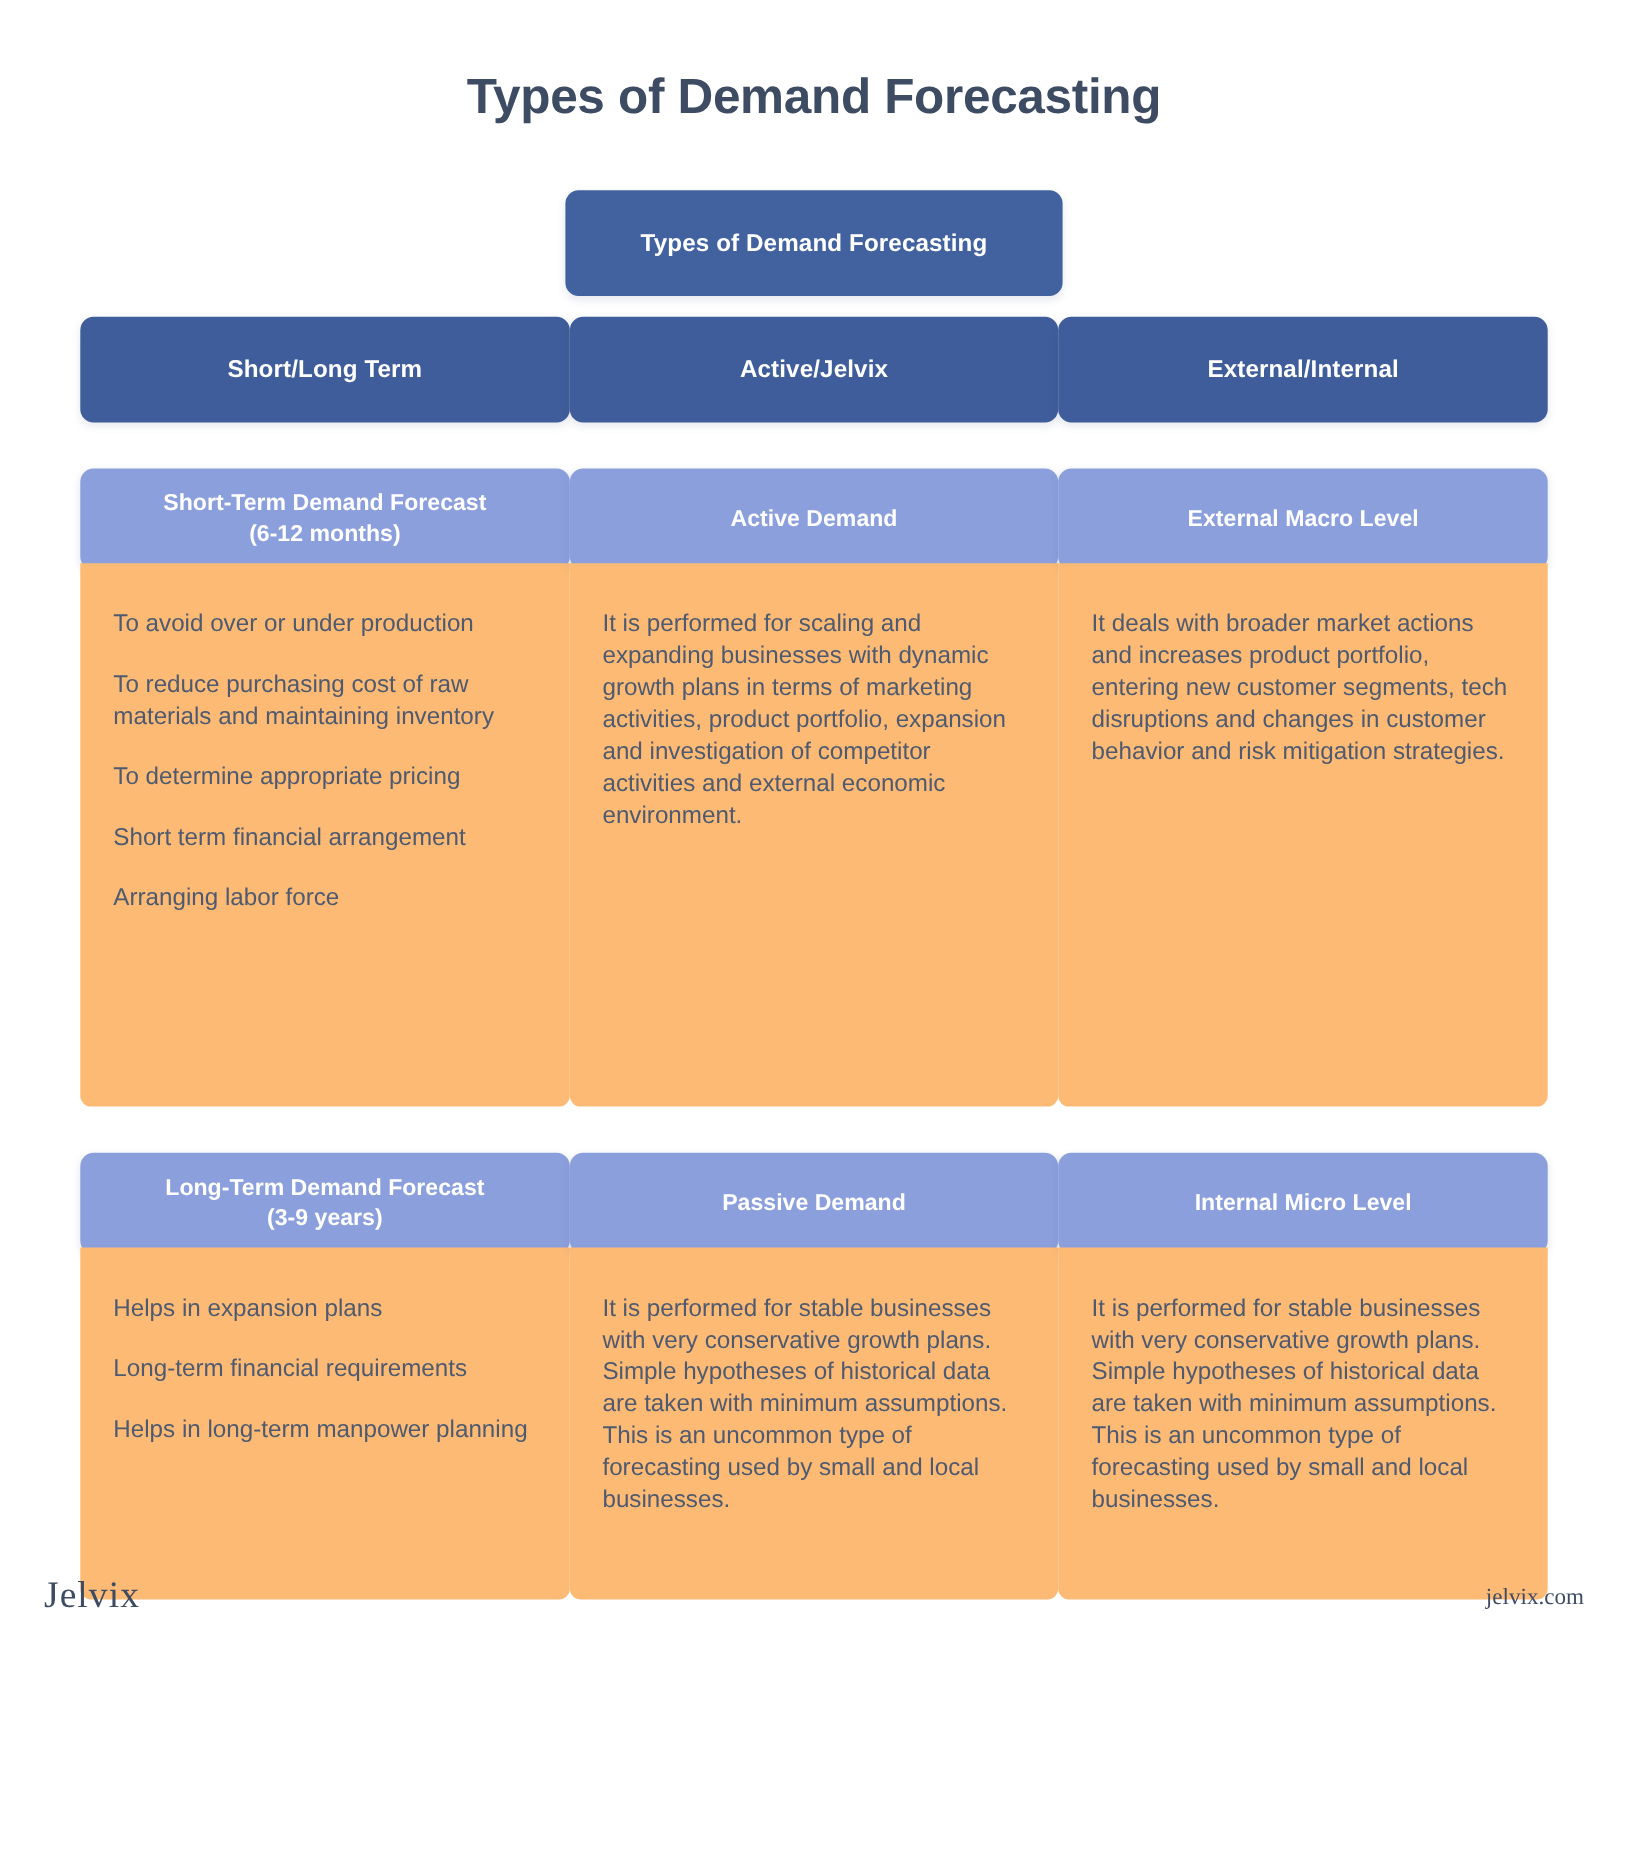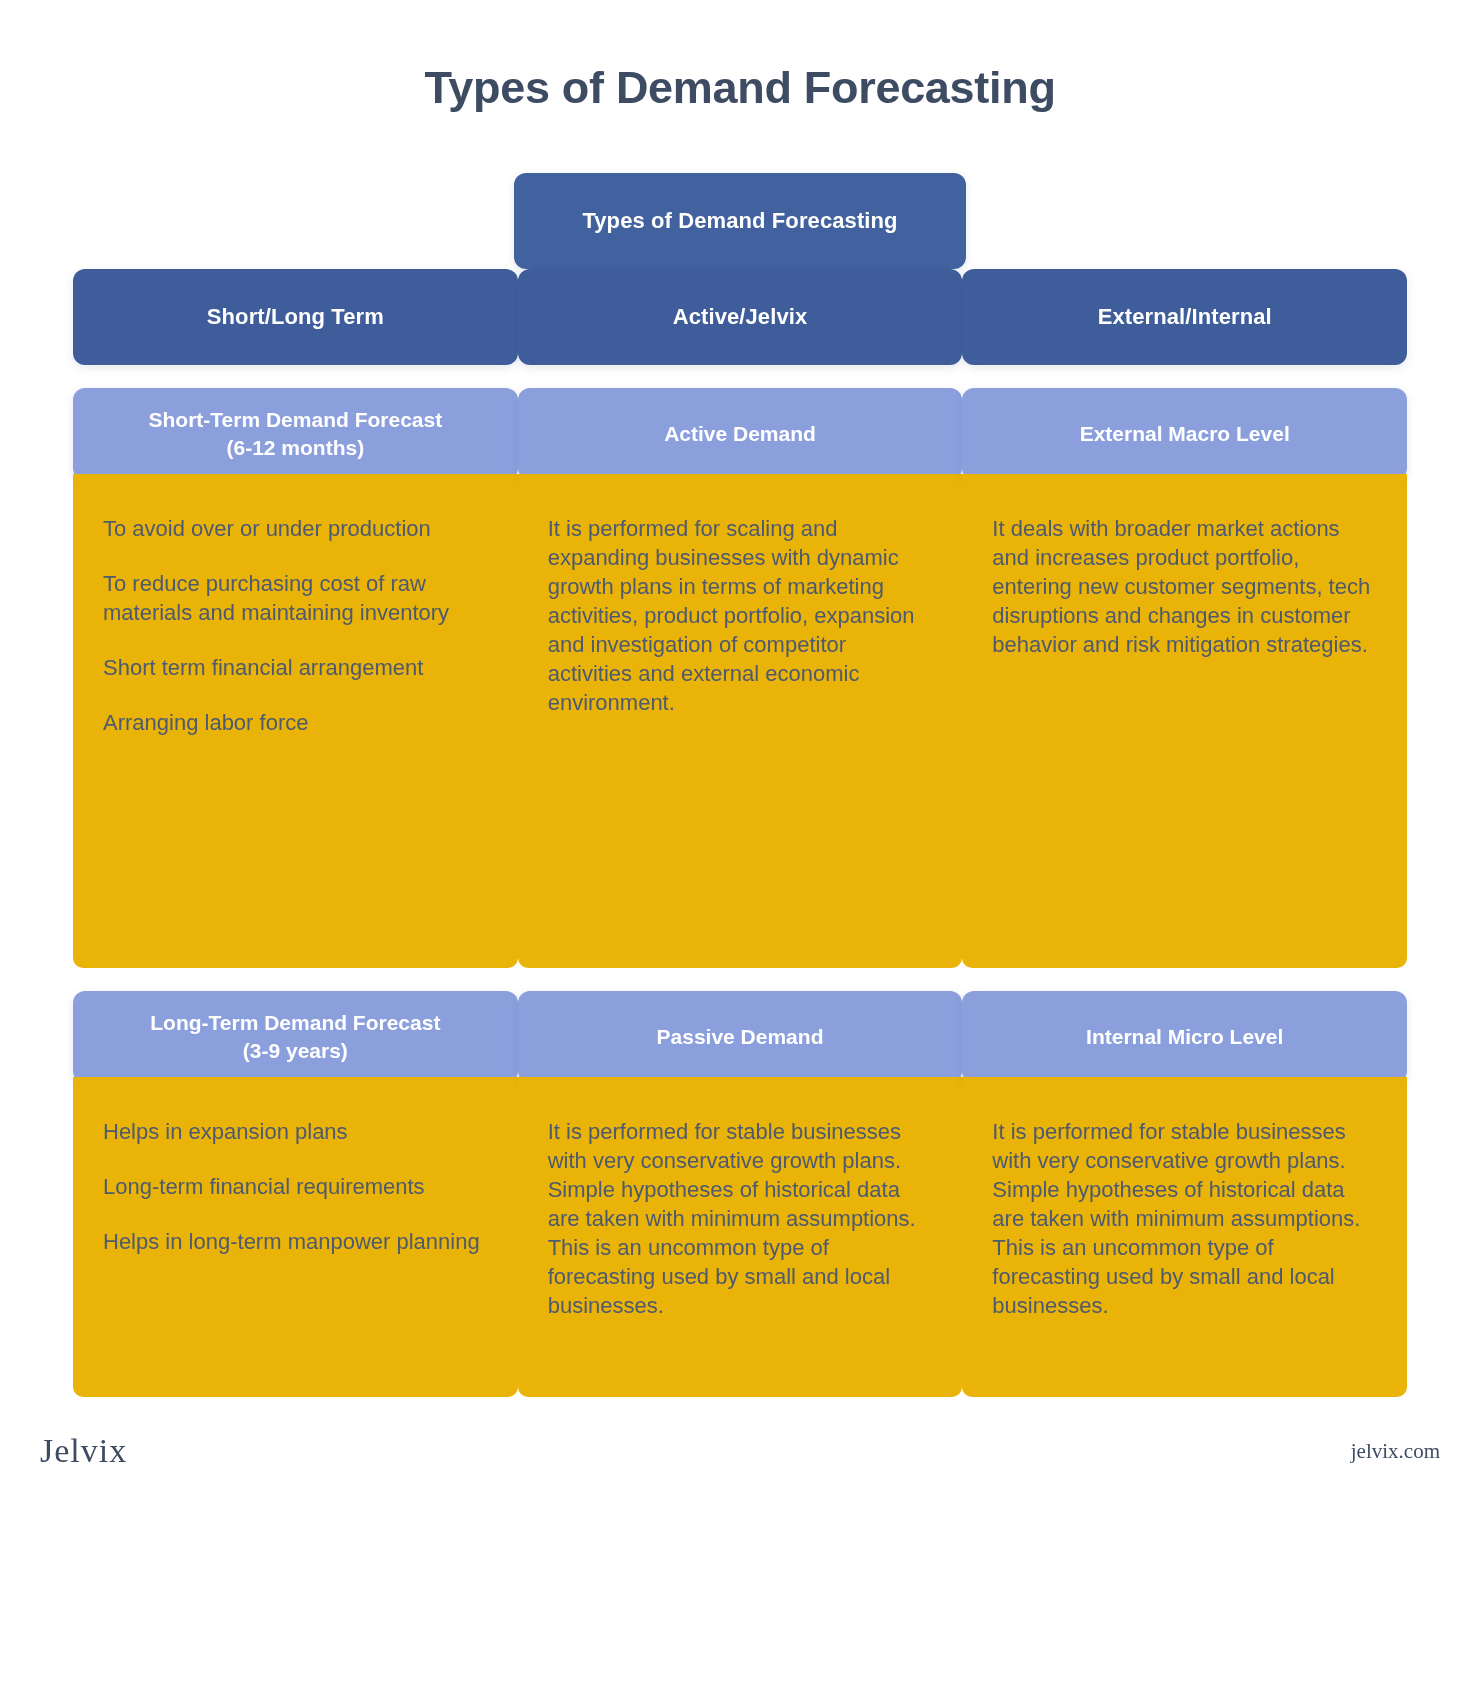--- a/index.html
+++ b/index.html
@@ -54,20 +54,21 @@
     justify-content: center;
     color: #ffffff;
     font-size: 22px;
     font-weight: bold;
     letter-spacing: 0.1px;
     box-shadow: 0 3px 8px rgba(60,80,120,0.13);
   }
 
   .cols {
     display: flex;
+    margin-top: 19px;
   }
 
   .col {
     flex: 1 1 0;
     min-width: 0;
     display: flex;
     flex-direction: column;
   }
 
   .cat-box {
@@ -95,21 +96,21 @@
     color: #ffffff;
     font-size: 21px;
     font-weight: bold;
     line-height: 1.32;
     padding: 0 14px;
     box-shadow: 0 3px 8px rgba(90,110,170,0.18);
     margin-top: 23px;
   }
 
   .body-card {
-    background: #eab308;
+    background: #fdba74;
     border-radius: 0 0 10px 10px;
     padding: 34px 30px 36px 30px;
     margin-top: -6px;
     padding-top: 40px;
   }
 
   .body-card.tall-1 { min-height: 494px; }
   .body-card.tall-2 { min-height: 494px; }
   .body-card.tall-3 { min-height: 494px; }
 
@@ -187,20 +188,21 @@
       <div class="col">
         <div class="sub-head">
           <span>
             <span>Short-Term Demand Forecast</span><br>
             <span>(6-12 months)</span>
           </span>
         </div>
         <div class="body-card tall-1">
           <div class="bullet">To avoid over or under production</div>
           <div class="bullet">To reduce purchasing cost of raw materials and maintaining inventory</div>
+          <div class="bullet">To determine appropriate pricing</div>
           <div class="bullet">Short term financial arrangement</div>
           <div class="bullet">Arranging labor force</div>
         </div>
       </div>
 
       <div class="col">
         <div class="sub-head">
           <span>Active Demand</span>
         </div>
         <div class="body-card tall-2">

